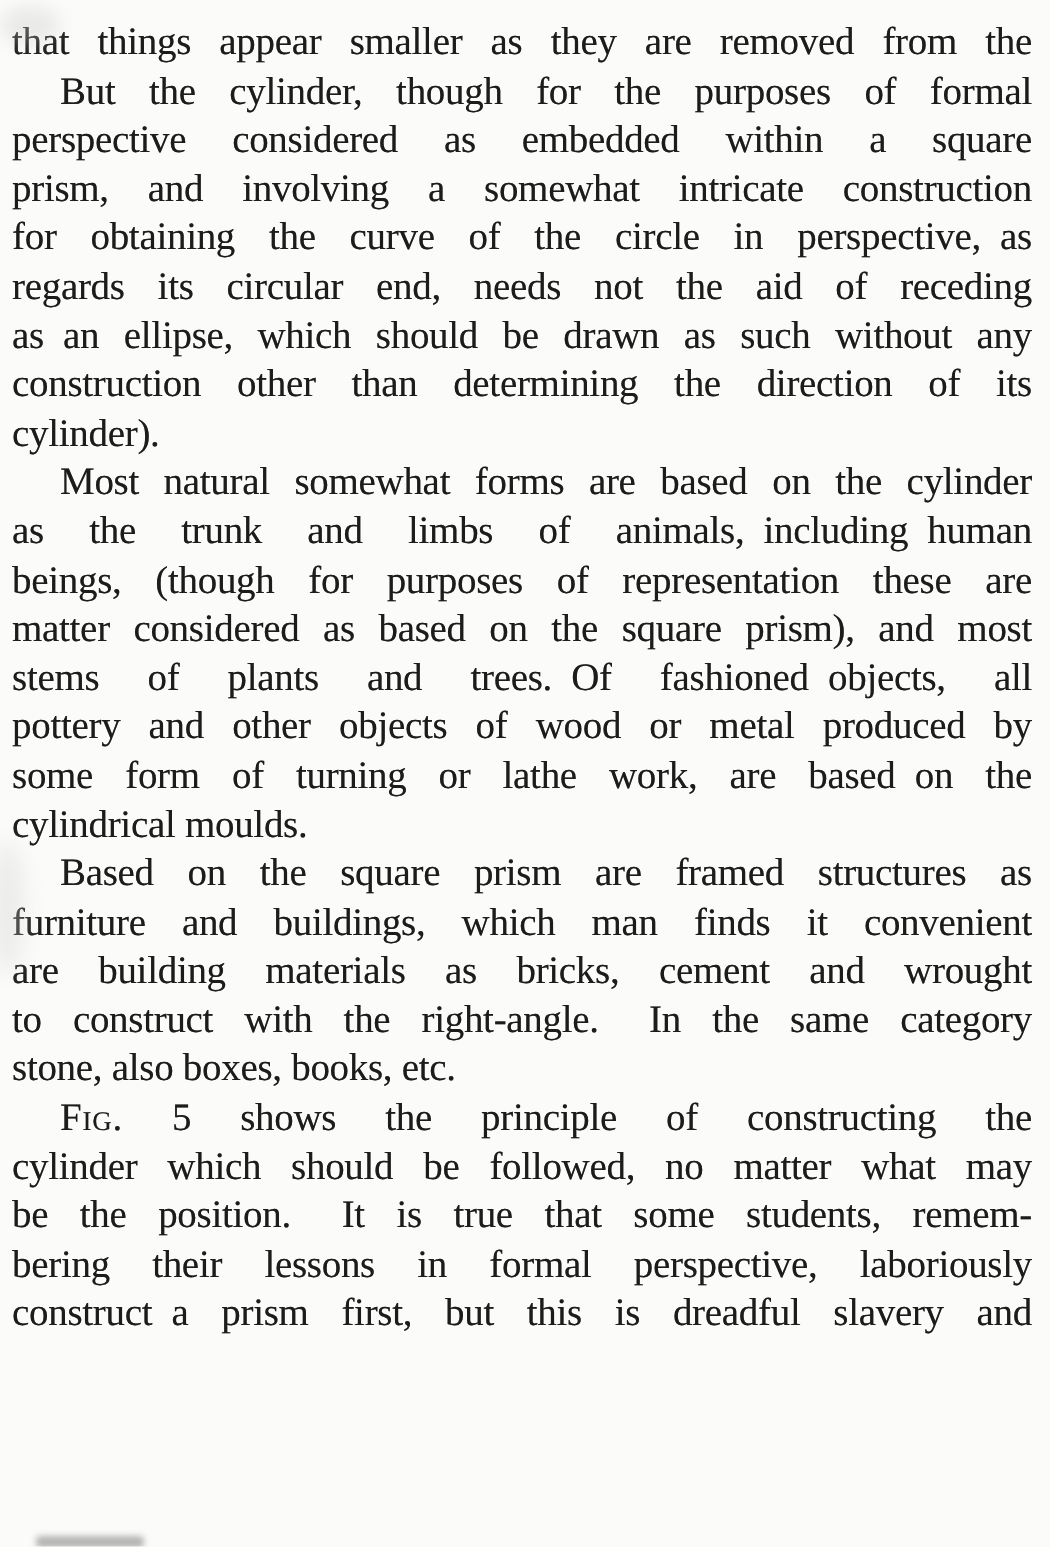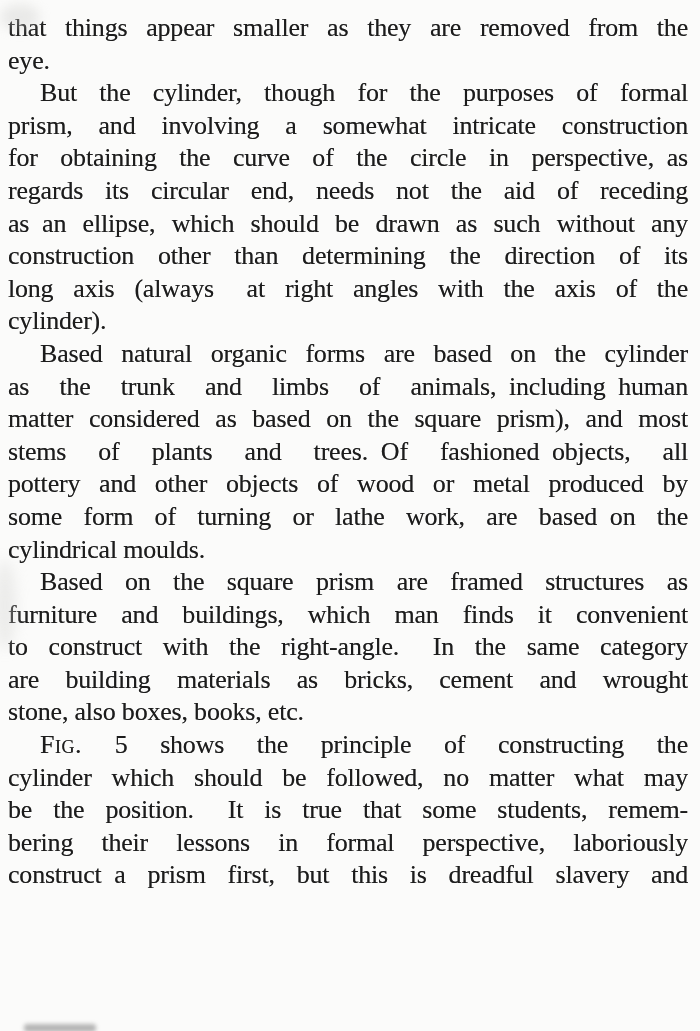--- a/index.html
+++ b/index.html
@@ -73,40 +73,40 @@
     border-radius: 50%;
     opacity: 0.4;
     filter: blur(7px);
   }
 </style>
 </head>
 <body>
 
 <div class="page">
   <div class="line">that things appear smaller as they are removed from the</div>
-  <div class="line pend">eye.</div>
   <div class="line indent">But the cylinder, though for the purposes of formal</div>
+  <div class="line">perspective considered as embedded within a square</div>
   <div class="line">prism, and involving a somewhat intricate construction</div>
   <div class="line">for obtaining the curve of the circle in perspective, as</div>
   <div class="line">regards its circular end, needs not the aid of receding</div>
   <div class="line">as an ellipse, which should be drawn as such without any</div>
   <div class="line">construction other than determining the direction of its</div>
-  <div class="line">long axis (always  at right angles with the axis of the</div>
   <div class="line pend">cylinder).</div>
-  <div class="line indent">Based natural organic forms are based on the cylinder</div>
+  <div class="line indent">Most natural somewhat forms are based on the cylinder</div>
   <div class="line">as the trunk and limbs of animals, including human</div>
+  <div class="line">beings, (though for purposes of representation these are</div>
   <div class="line">matter considered as based on the square prism), and most</div>
   <div class="line">stems of plants and trees. Of fashioned objects, all</div>
   <div class="line">pottery and other objects of wood or metal produced by</div>
   <div class="line">some form of turning or lathe work, are based on the</div>
   <div class="line pend">cylindrical moulds.</div>
   <div class="line indent">Based on the square prism are framed structures as</div>
   <div class="line">furniture and buildings, which man finds it convenient</div>
+  <div class="line">are building materials as bricks, cement and wrought</div>
   <div class="line">to construct with the right-angle.  In the same category</div>
-  <div class="line">are building materials as bricks, cement and wrought</div>
   <div class="line pend">stone, also boxes, books, etc.</div>
   <div class="line indent">
     <span class="smallcaps">Fig.</span><span> 5 shows the principle of constructing the</span>
   </div>
   <div class="line">cylinder which should be followed, no matter what may</div>
   <div class="line">be the position.  It is true that some students, remem-</div>
   <div class="line">bering their lessons in formal perspective, laboriously</div>
   <div class="line">construct a prism first, but this is dreadful slavery and</div>
 </div>
 

